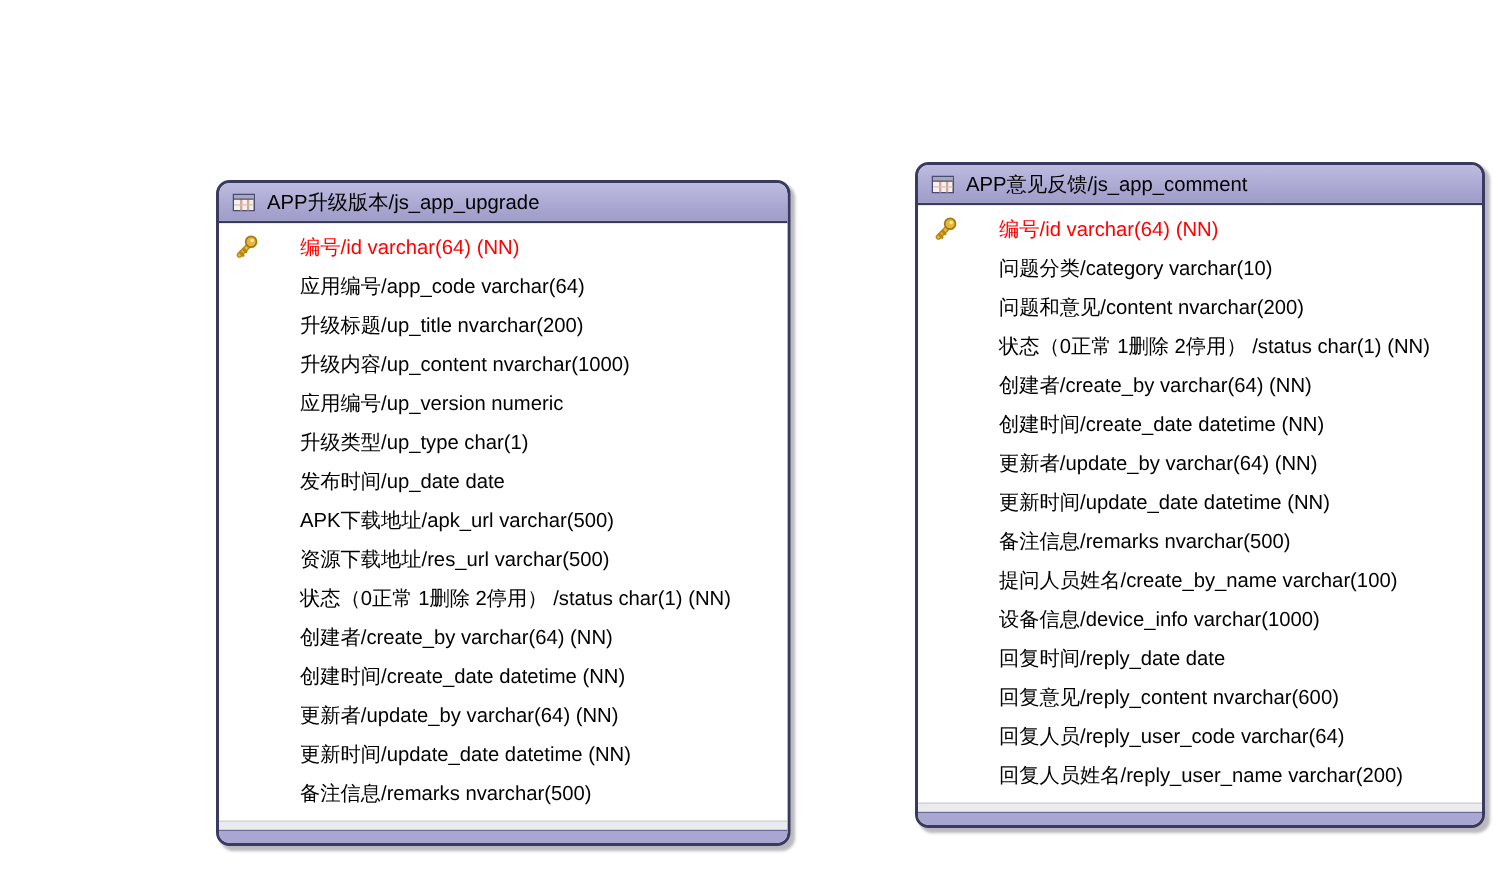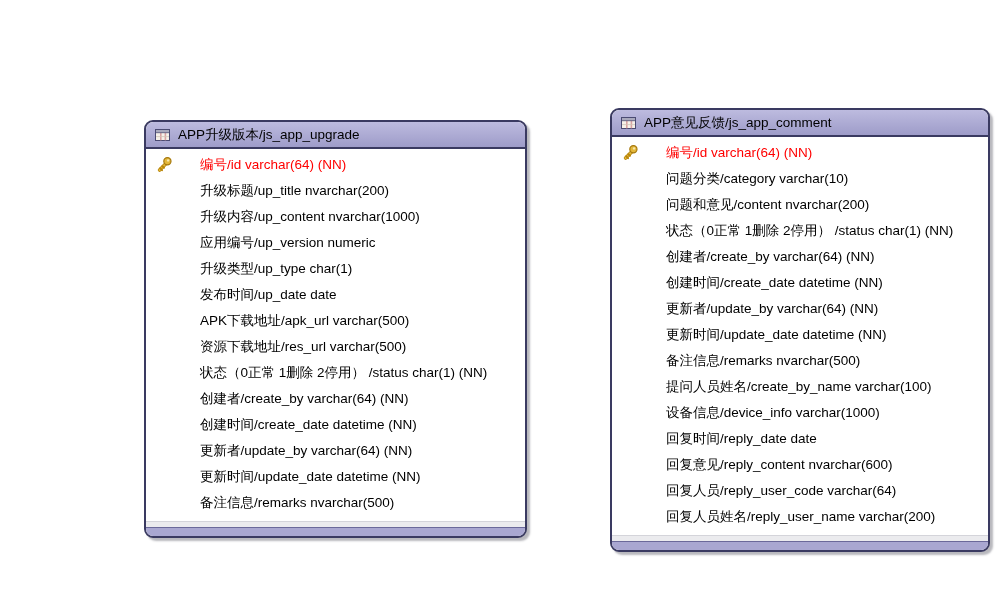--- a/index.html
+++ b/index.html
@@ -106,20 +106,21 @@
             <svg width="18" height="18" viewBox="0 0 18 18">
     <path d="M12 6.5 L4.6 14" stroke="#b8860b" stroke-width="3.6" stroke-linecap="round"></path>
     <path d="M12 6.5 L4.6 14" stroke="#e3b73a" stroke-width="2" stroke-linecap="round"></path>
     <path d="M5.2 12.2 L7 14.2" stroke="#b8860b" stroke-width="2" stroke-linecap="round"></path>
     <path d="M7.4 10.2 L9 11.8" stroke="#b8860b" stroke-width="2" stroke-linecap="round"></path>
     <circle cx="12.4" cy="5.2" r="3.6" fill="#e3b73a" stroke="#a6790f" stroke-width="1.2"></circle>
     <circle cx="13.1" cy="4.4" r="1.2" fill="#f7e8ad"></circle>
   </svg>
           </span>
 <span>编号/id varchar(64) (NN)</span></div>
+        <div class="row"><span>应用编号/app_code varchar(64)</span></div>
         <div class="row"><span>升级标题/up_title nvarchar(200)</span></div>
         <div class="row"><span>升级内容/up_content nvarchar(1000)</span></div>
         <div class="row"><span>应用编号/up_version numeric</span></div>
         <div class="row"><span>升级类型/up_type char(1)</span></div>
         <div class="row"><span>发布时间/up_date date</span></div>
         <div class="row"><span>APK下载地址/apk_url varchar(500)</span></div>
         <div class="row"><span>资源下载地址/res_url varchar(500)</span></div>
         <div class="row"><span>状态（0正常 1删除 2停用） /status char(1) (NN)</span></div>
         <div class="row"><span>创建者/create_by varchar(64) (NN)</span></div>
         <div class="row"><span>创建时间/create_date datetime (NN)</span></div>

